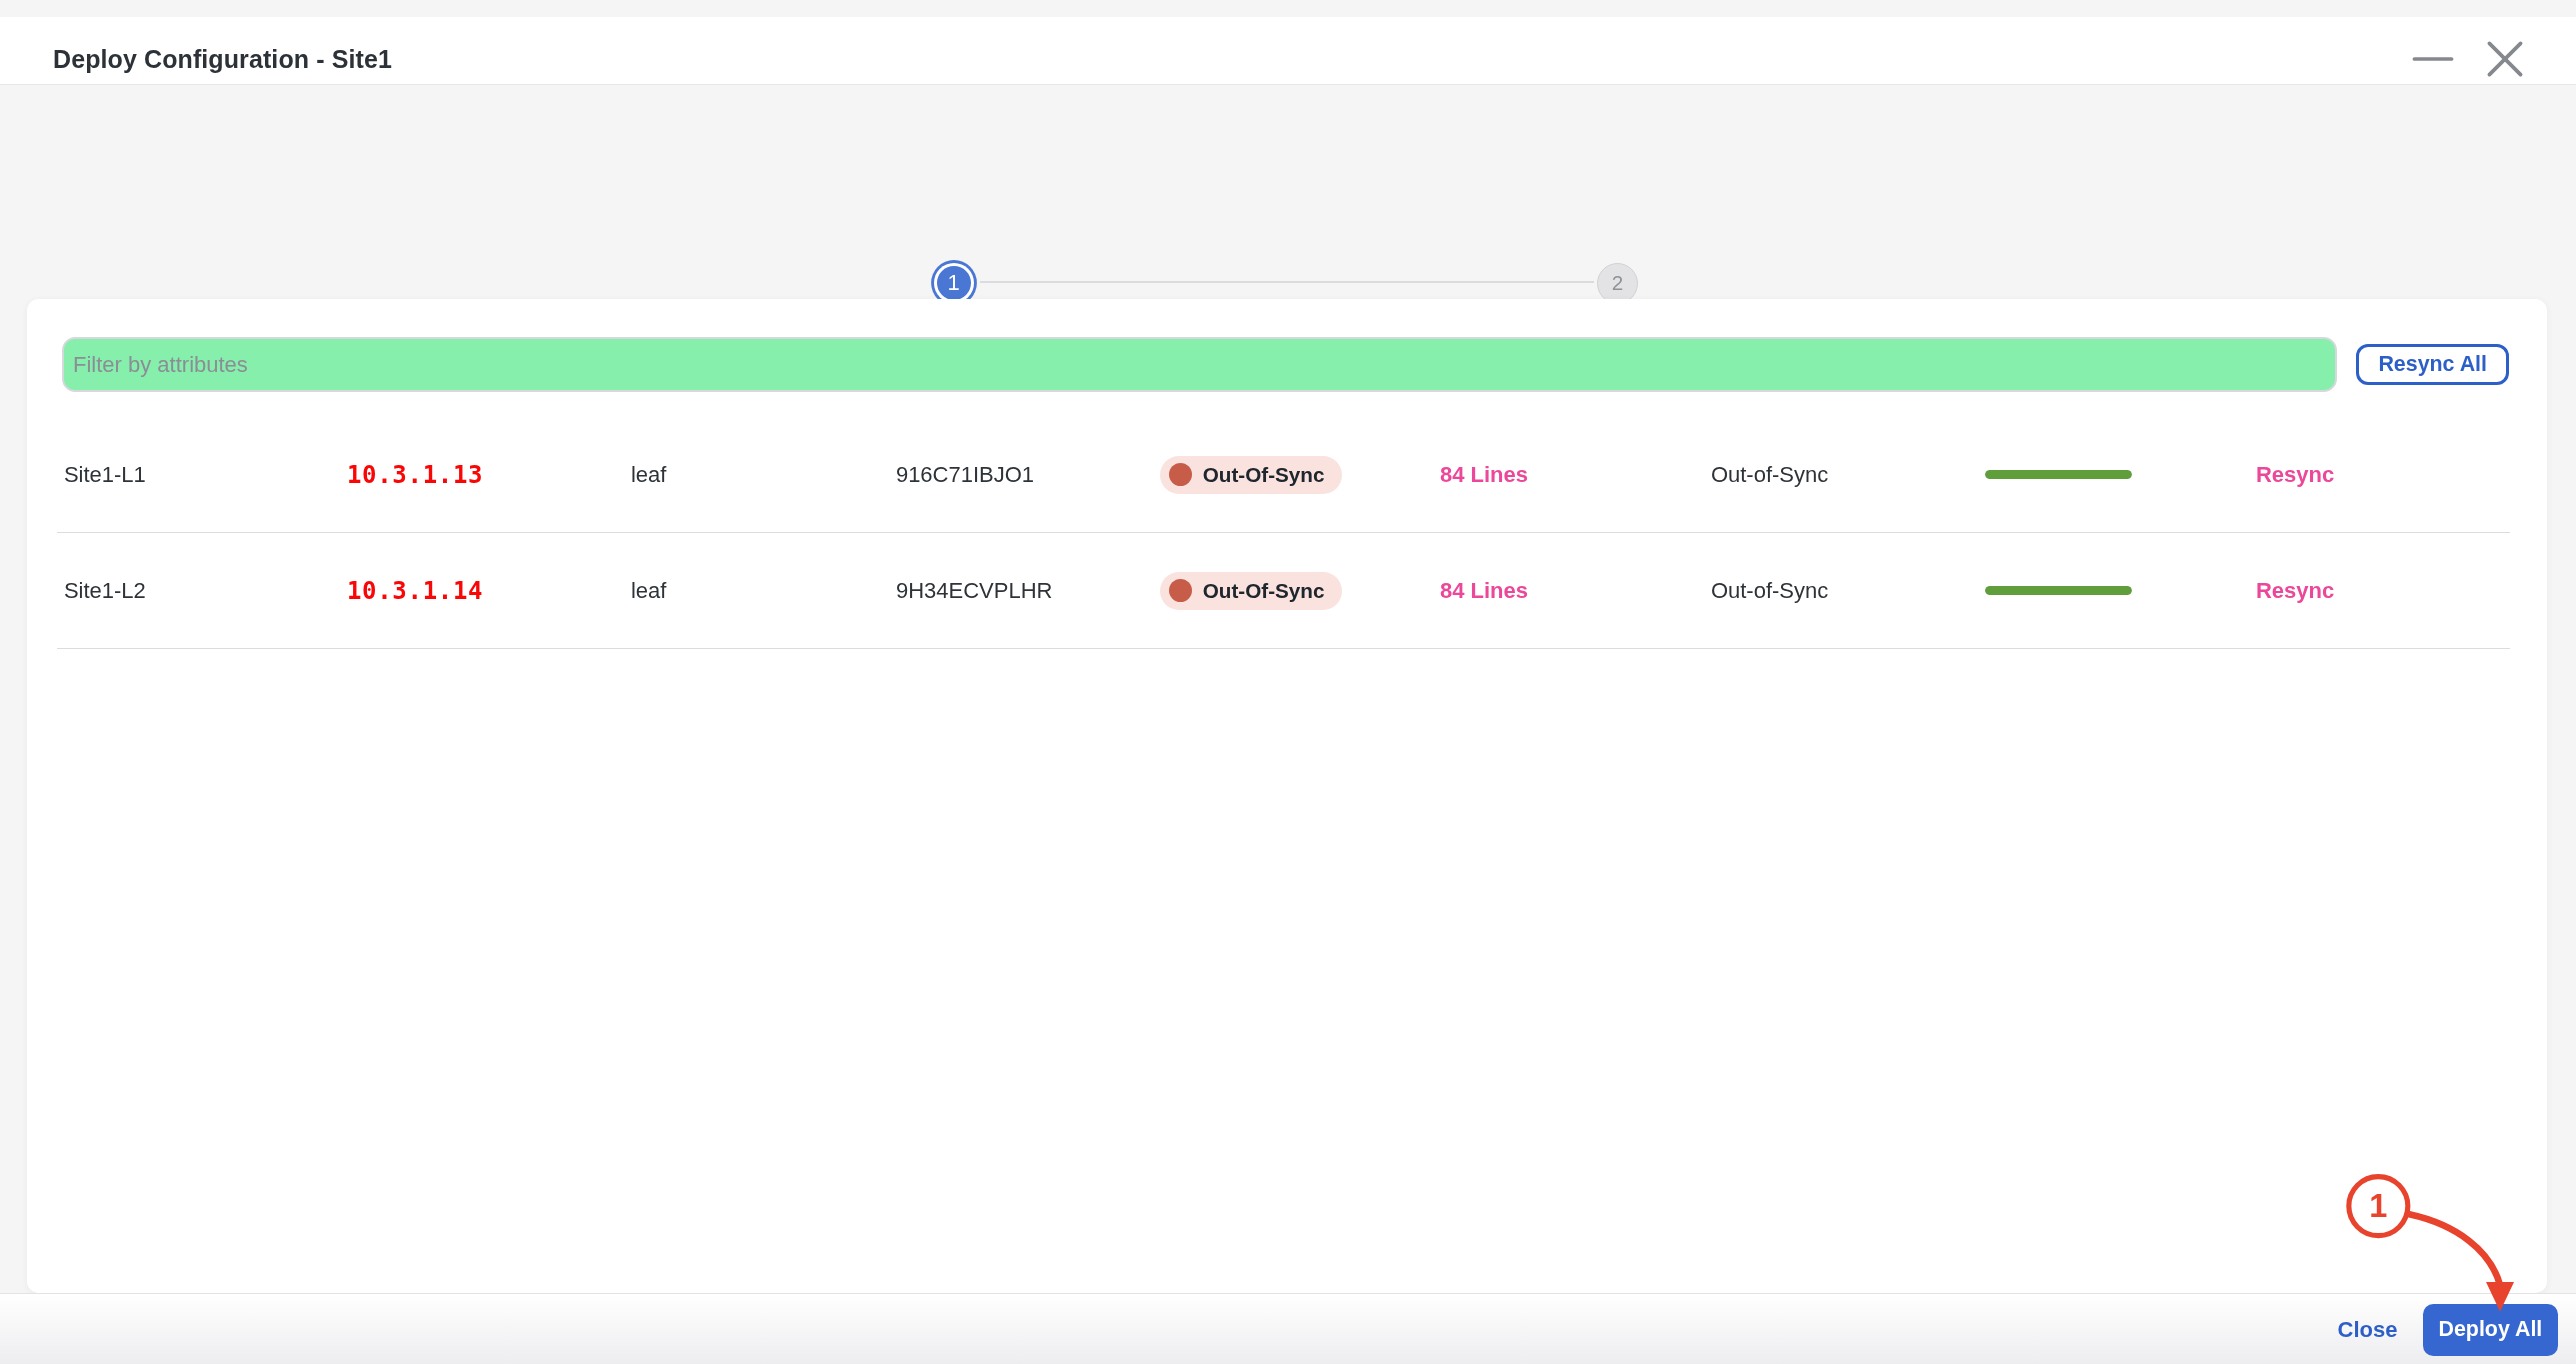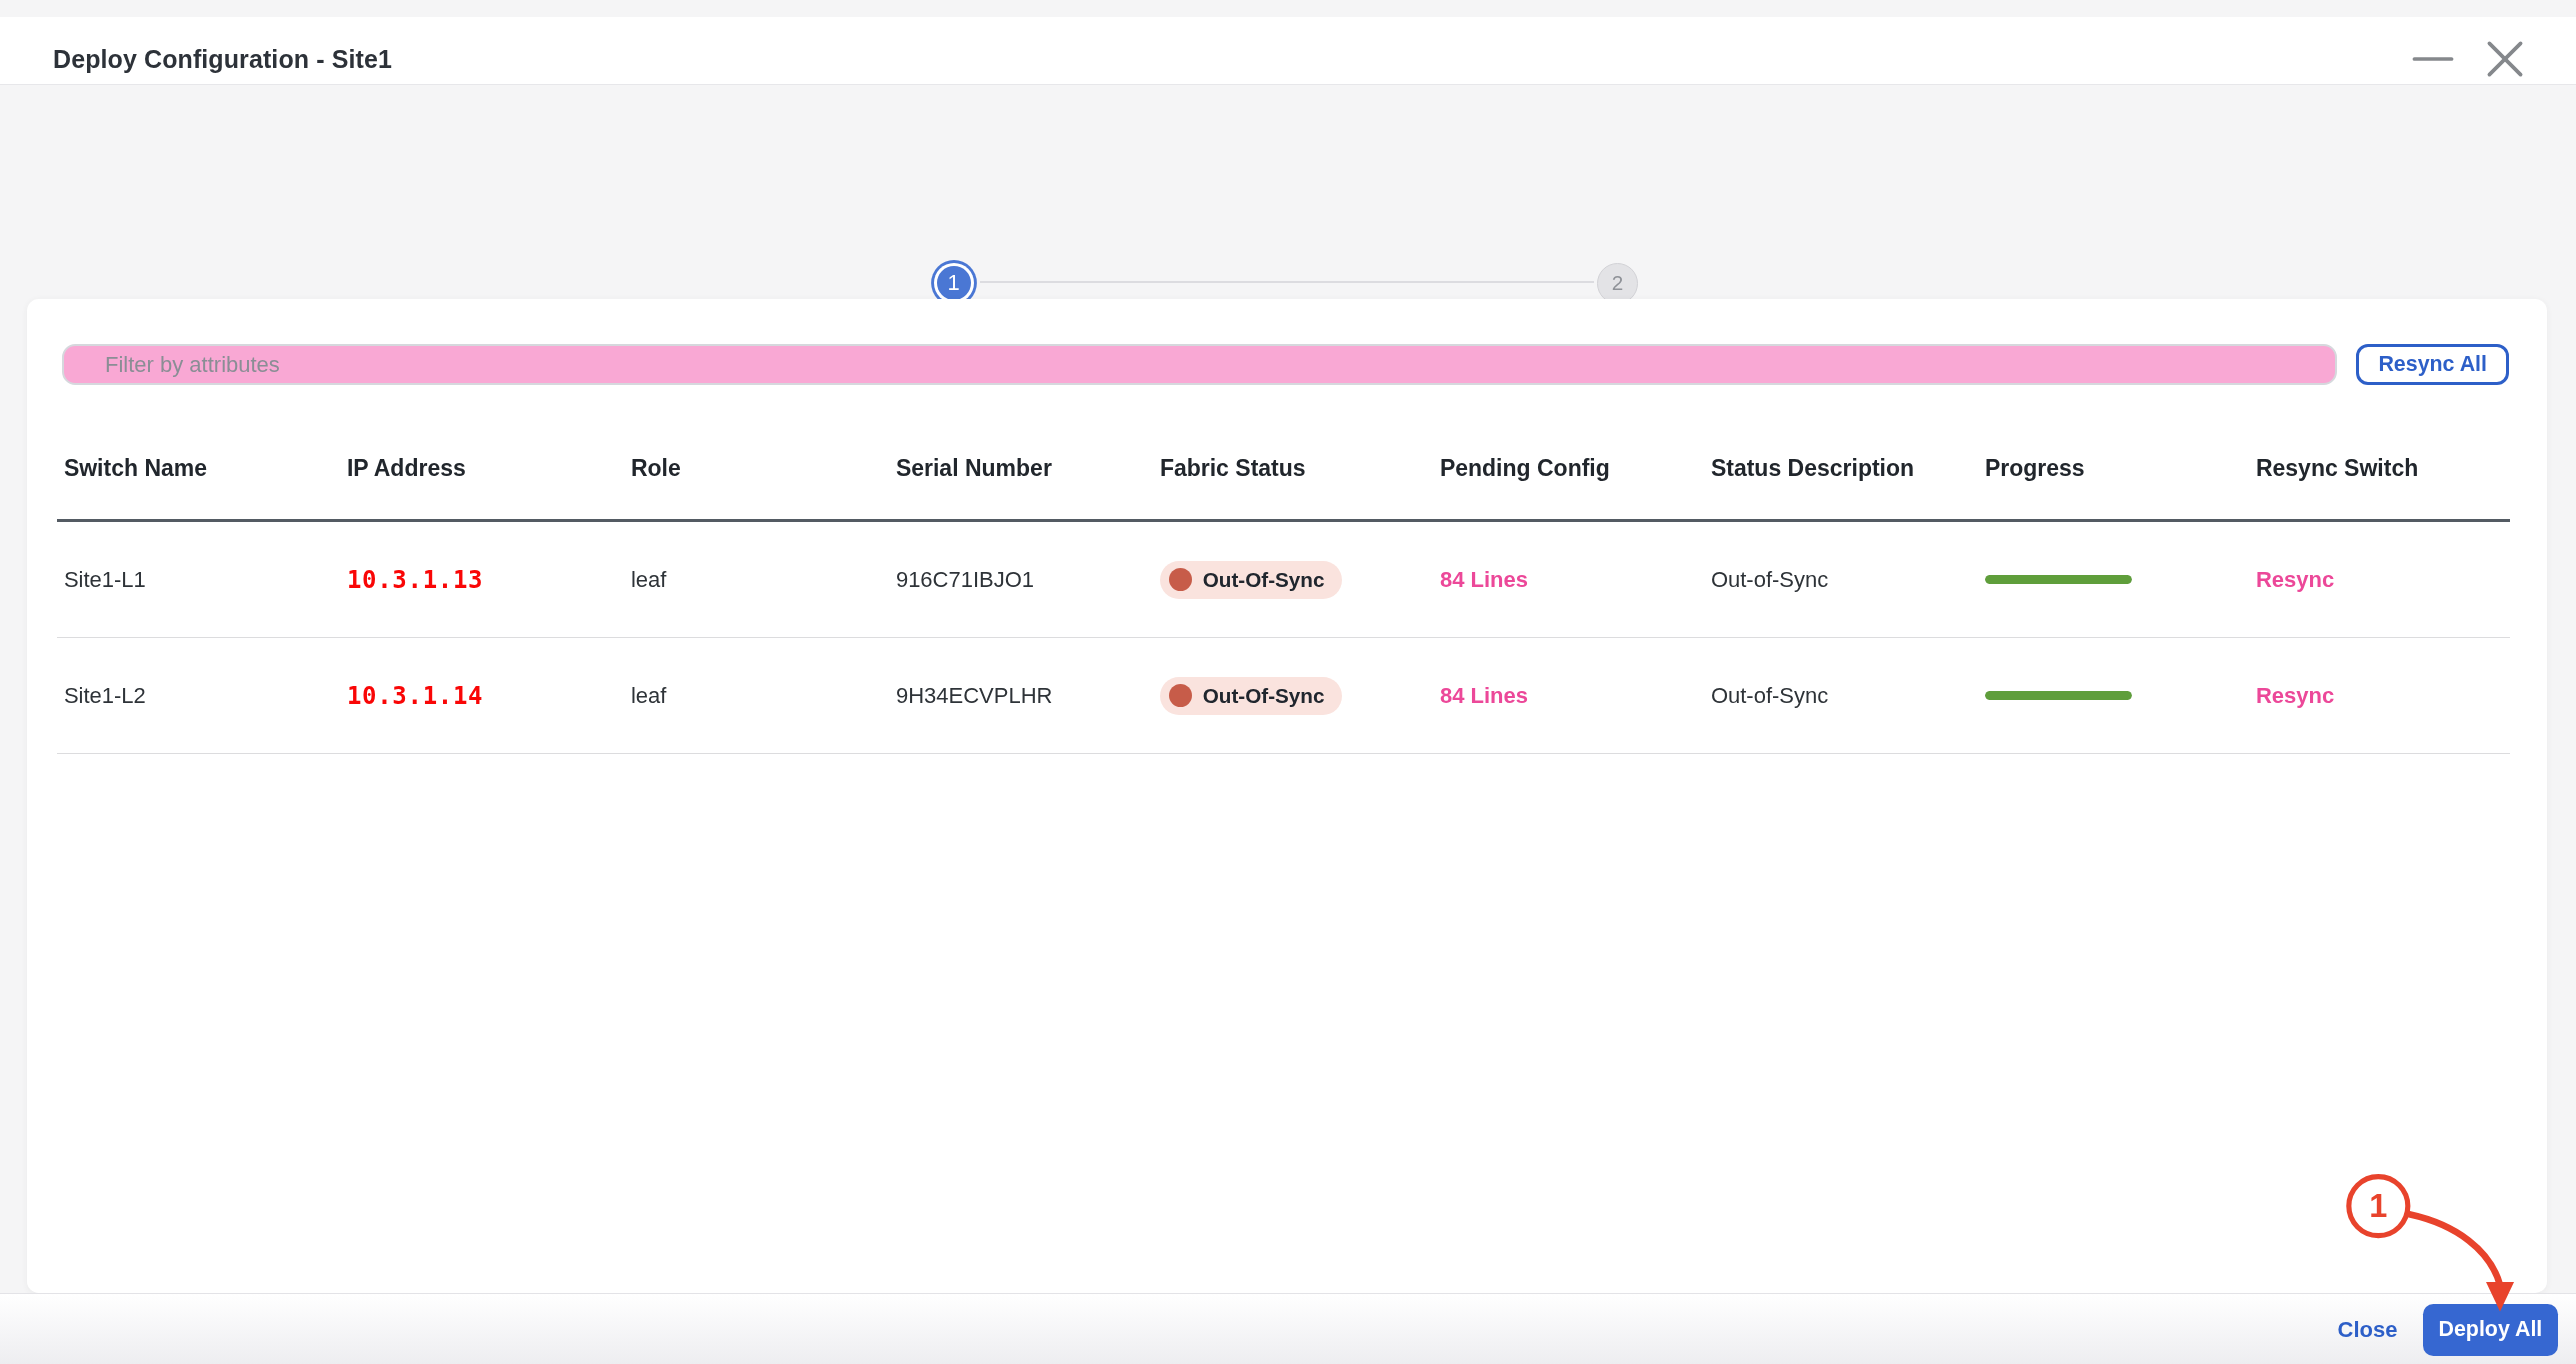--- a/index.html
+++ b/index.html
@@ -54,23 +54,23 @@
   .step-label-inactive { margin-top: 16px; font-size: 23px; font-weight: 400; color: #7e848b; }
 
   
   .card {
     position: absolute; left: 27px; top: 299px; width: 2520px; height: 994px;
     background: #ffffff; border-radius: 11.8px;
     box-shadow: 0 1.5px 5.9px rgba(60,64,72,0.06);
   }
   .toolbar { position: absolute; left: 35px; top: 38px; right: 38px; height: 55px; display: flex; align-items: center; }
   .filter-input {
-    flex: 1; height: 41px; border: 2.2px solid #d6d8dd; border-radius: 13.3px;
-    background: #f9a8d4; font-family: "Liberation Sans", sans-serif;
-    font-size: 22px; color: #2e3338; padding: 0 41px; outline: none;
+    flex: 1; height: 55px; border: 2.2px solid #d6d8dd; border-radius: 13.3px;
+    background: #86efac; font-family: "Liberation Sans", sans-serif;
+    font-size: 22px; color: #2e3338; padding: 0 9px; outline: none;
   }
   .filter-input::placeholder { color: #8a8e95; }
   .resync-all-btn {
     margin-left: 19px; height: 41px; padding: 0 19px;
     border: 3px solid #2d5fc8; border-radius: 12px; background: #ffffff;
     color: #2d5fc8; font-family: "Liberation Sans", sans-serif;
     font-size: 21.4px; font-weight: 700; cursor: pointer; white-space: nowrap;
   }
 
   
@@ -158,31 +158,20 @@
 </div>
 
 <div class="card">
 
   <div class="toolbar">
     <input class="filter-input" type="text" value="" placeholder="Filter by attributes" style="">
     <button class="resync-all-btn">Resync All</button>
   </div>
 
   <div class="table">
-    <div class="t-row t-head">
-      <div class="t-cell">Switch Name</div>
-      <div class="t-cell">IP Address</div>
-      <div class="t-cell">Role</div>
-      <div class="t-cell">Serial Number</div>
-      <div class="t-cell">Fabric Status</div>
-      <div class="t-cell">Pending Config</div>
-      <div class="t-cell">Status Description</div>
-      <div class="t-cell">Progress</div>
-      <div class="t-cell">Resync Switch</div>
-    </div>
 
     <div class="t-row t-body-row">
       <div class="t-cell">Site1-L1</div>
       <div class="t-cell ip-cell">10.3.1.13</div>
       <div class="t-cell">leaf</div>
       <div class="t-cell">916C71IBJO1</div>
       <div class="t-cell">
         <span class="status-badge">
           <span class="status-dot"></span>
           <span class="status-badge-text">Out-Of-Sync</span>

